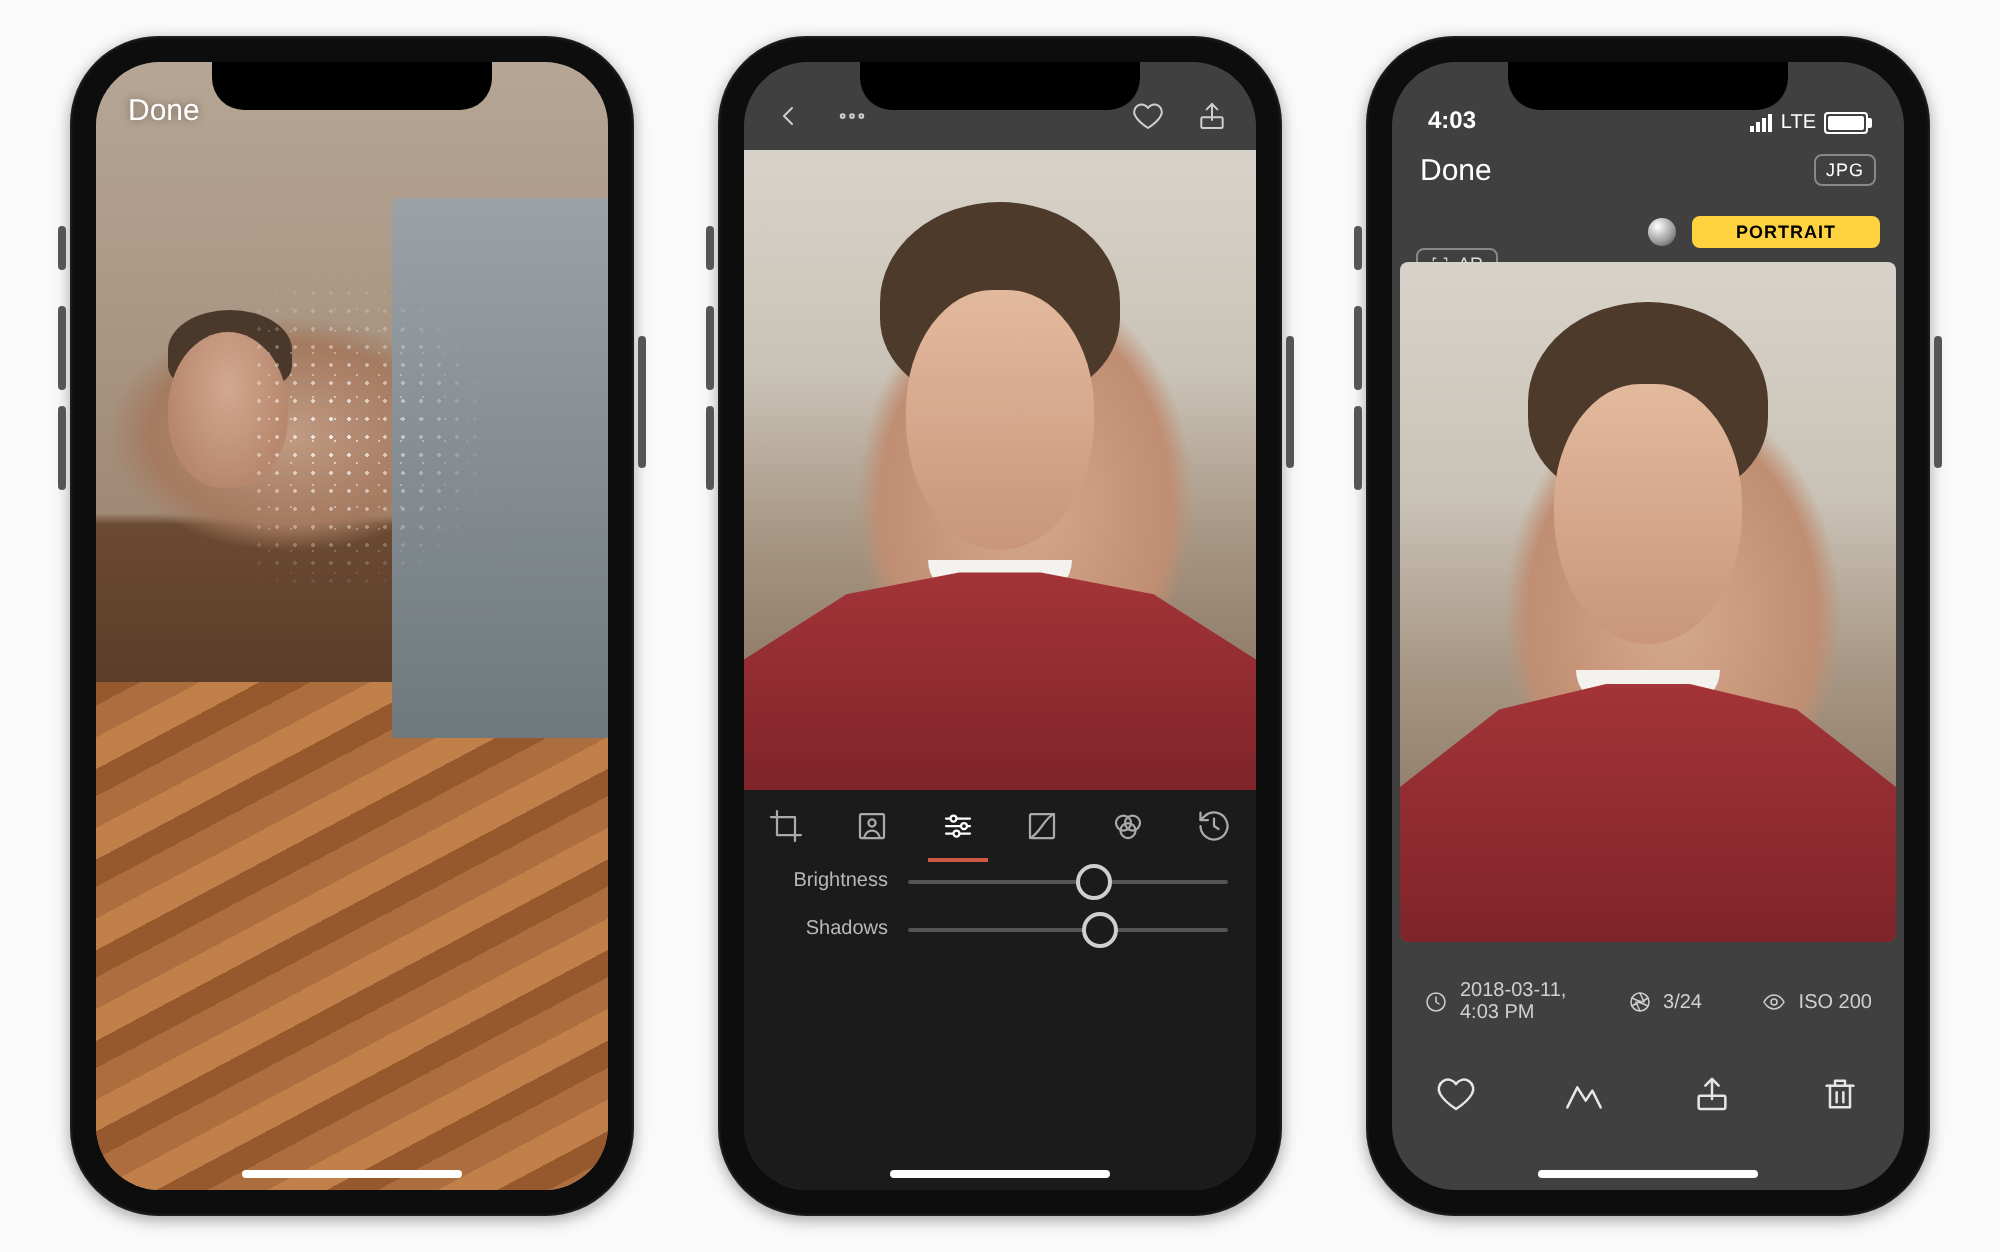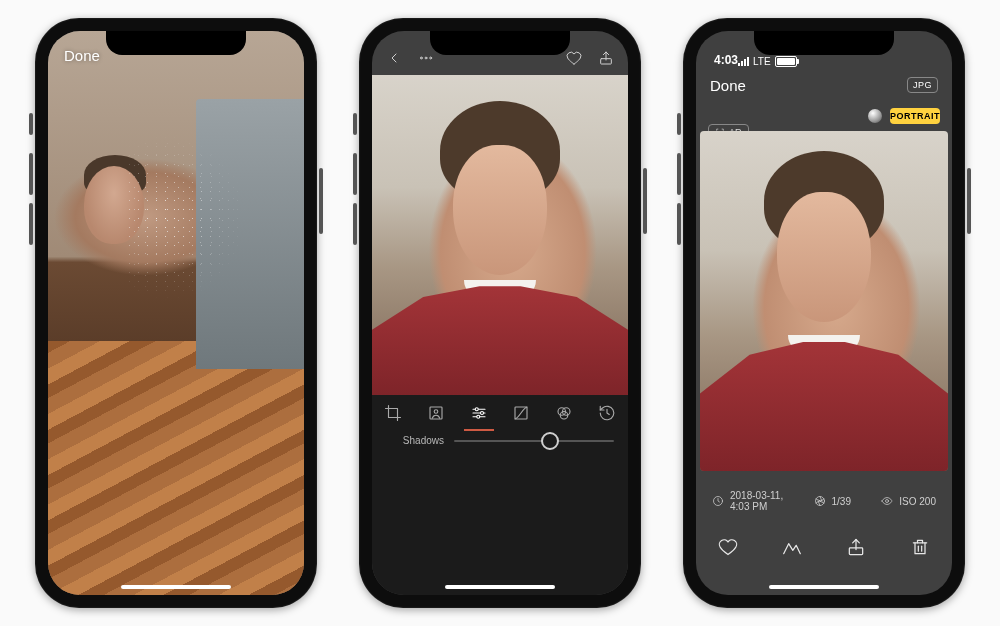--- a/index.html
+++ b/index.html
@@ -167,21 +167,21 @@
   .srow .lbl{
     width:58px; text-align:right; color:#b8b8b8; font-size:10px; font-weight:400;
   }
   .track{flex:1;height:2px;background:#555;position:relative;border-radius:2px;}
   .thumb{position:absolute;top:50%;transform:translate(-50%,-50%);width:14px;height:14px;border:2px solid #cfcfcf;border-radius:50%;background:#1b1b1b;}
   .track.accent::after{content:"";position:absolute;top:0;bottom:0;right:-6px;width:40px;background:linear-gradient(90deg,transparent,#ce5a43);}
 
   
   .p3-status{
     position:absolute; top:0;left:0;right:0;height:38px;
-    display:flex;align-items:flex-end;justify-content:flex-start;
+    display:flex;align-items:flex-end;justify-content:space-between;
     padding:0 18px 2px;box-sizing:border-box;color:#fff;font-size:12px;font-weight:600;z-index:15;
   }
   .p3-status .s-right{display:flex;align-items:center;gap:4px;font-size:10px;font-weight:500;}
   .sigbars{display:inline-flex;align-items:flex-end;gap:1px;}
   .sigbars span{width:2px;background:#fff;}
   .sigbars span:nth-child(1){height:3px;} .sigbars span:nth-child(2){height:5px;}
   .sigbars span:nth-child(3){height:7px;} .sigbars span:nth-child(4){height:9px;}
   .batt-ic{width:20px;height:9px;border:1px solid #fff;border-radius:2px;position:relative;}
   .batt-ic::after{content:"";position:absolute;right:-3px;top:2px;width:2px;height:5px;background:#fff;border-radius:0 1px 1px 0;}
   .batt-ic::before{content:"";position:absolute;inset:1px;background:#fff;border-radius:1px;}
@@ -192,21 +192,21 @@
   }
   .p3-jpg{border:1px solid #888;border-radius:4px;font-size:9px;padding:2px 5px;letter-spacing:0.5px;}
   .p3-tags{
     position:absolute; top:72px;left:0;right:0;height:26px;
     display:flex;align-items:center;justify-content:space-between;
     padding:0 12px;box-sizing:border-box;
   }
   .p3-ar{border:1px solid #888;color:#ddd;border-radius:4px;font-size:9px;padding:2px 6px;display:flex;align-items:center;gap:4px;margin-top:32px;}
   .p3-ar svg{width:10px;height:10px;}
   .p3-right{display:flex;align-items:center;gap:8px;}
-  .p3-portrait{background:#ffd23f;color:#000;border-radius:4px;font-size:9px;font-weight:700;padding:3px 0;letter-spacing:0.5px;}
+  .p3-portrait{background:#ffd23f;color:#000;border-radius:4px;font-size:9px;font-weight:700;padding:3px 22px;letter-spacing:0.5px;}
   .orb{width:14px;height:14px;border-radius:50%;background:radial-gradient(circle at 35% 30%,#fff,#999 60%,#444);}
   .p3-photo{
     position:absolute; top:100px; left:4px; right:4px; height:340px; border-radius:4px;overflow:hidden;
     background:
       radial-gradient(ellipse 120px 160px at 55% 52%, #d6a98c 0%, #c08e72 60%, transparent 70%),
       linear-gradient(180deg,#d8d3ca 0%, #c9c2b6 35%, #a89784 60%, #7a6351 100%);
   }
   .p3-meta{
     position:absolute; left:0;right:0; top:452px; height:36px;
     display:flex; align-items:center; justify-content:space-between;
@@ -335,20 +335,26 @@
           <svg class="ico" viewBox="0 0 24 24">
               <path d="M3 12a9 9 0 1 0 3-6.7L3 8"></path>
               <polyline points="3 3 3 8 8 8"></polyline>
               <polyline points="12 7 12 12 15 14"></polyline>
             </svg>
         </span>
       </div>
 
       <div class="p2-sliders">
         <div class="srow">
+          <span class="lbl">Brightness</span>
+          <div class="track">
+              <div class="thumb" style="left:58%"></div>
+            </div>
+        </div>
+        <div class="srow">
           <span class="lbl">Shadows</span>
           <div class="track">
               <div class="thumb" style="left:60%"></div>
             </div>
         </div>
       </div>
 
       <div class="home-indicator"></div>
     </div>
   </div>
@@ -409,21 +415,21 @@
           <span class="datetime">
             <span>2018-03-11,</span>
             <span>4:03 PM</span>
           </span>
         </span>
         <span class="mgroup">
           <svg class="ico" viewBox="0 0 24 24">
               <circle cx="12" cy="12" r="9"></circle>
               <path d="M12 3l4 9M20 8l-8 5M20 16l-9-4M12 21l-4-9M4 16l8-5M4 8l9 4"></path>
             </svg>
-          <span>1/39</span>
+          <span>3/24</span>
         </span>
         <span class="mgroup">
           <svg class="ico" viewBox="0 0 24 24">
               <path d="M2 12s3.5-7 10-7 10 7 10 7-3.5 7-10 7S2 12 2 12z"></path>
               <circle cx="12" cy="12" r="3"></circle>
             </svg>
           <span>ISO 200</span>
         </span>
       </div>
 

